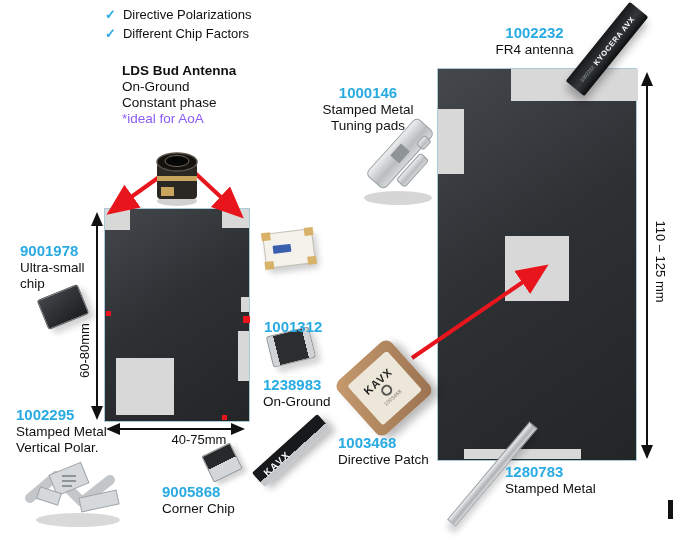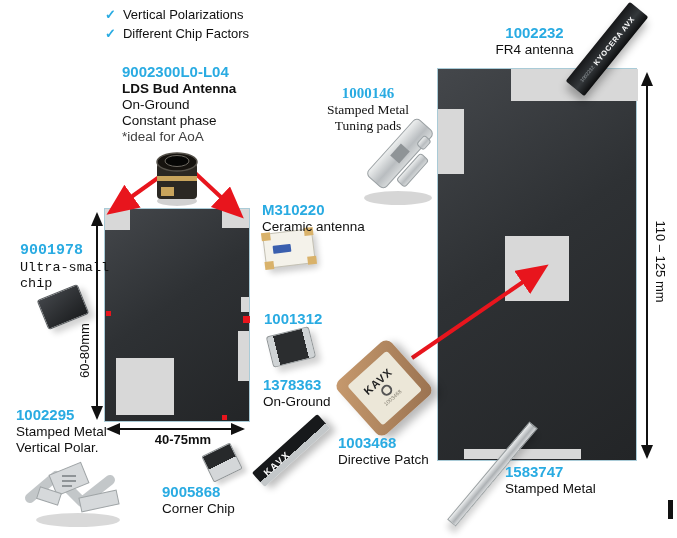--- a/index.html
+++ b/index.html
@@ -4,21 +4,21 @@
 <style>
   html,body{margin:0;padding:0;background:#fff;}
   #canvas{position:relative;width:677px;height:538px;background:#fff;overflow:hidden;
           font-family:"Liberation Sans",sans-serif;color:#111;}
 
   
   .lbl{position:absolute;font-size:13.5px;line-height:16px;z-index:7;}
   .lbl span{display:block;}
   .pn{color:#29abe2;font-weight:bold;font-size:15px;line-height:18px;}
   .bold{font-weight:bold;}
-  .red{color:#404040;}
+  .red{color:#8b5cf6;}
   .center{text-align:center;}
 
   
   .checklist{position:absolute;left:105px;top:5px;z-index:7;font-size:13px;line-height:19px;}
   .checkrow{display:flex;gap:7px;align-items:center;}
   .check{color:#29abe2;font-weight:bold;font-size:13px;}
 
   
   .board{position:absolute;box-sizing:border-box;border:1px solid #a9cbd7;
          background:linear-gradient(145deg,#44474b 0%,#2e3134 45%,#232527 100%);z-index:1;}
@@ -78,85 +78,80 @@
   .artifact{position:absolute;left:668px;top:500px;width:5px;height:19px;background:#111;z-index:8;}
 </style>
 </head>
 <body>
 
 <div id="canvas">
 
   <div class="checklist">
     <div class="checkrow">
       <span class="check">✓</span>
-      <span>Vertical Polarizations</span>
+      <span>Directive Polarizations</span>
     </div>
     <div class="checkrow">
       <span class="check">✓</span>
       <span>Different Chip Factors</span>
     </div>
   </div>
 
   <div class="lbl" style="left:122px;top:63px;">
-    <span class="pn">9002300L0-L04</span>
     <span class="bold">LDS Bud Antenna</span>
     <span>On-Ground</span>
     <span>Constant phase</span>
     <span class="red">*ideal for AoA</span>
   </div>
 
-  <div class="lbl center" style="left:320px;top:84px;width:96px;font-family:Liberation Serif, serif;">
+  <div class="lbl center" style="left:320px;top:84px;width:96px;">
     <span class="pn">1000146</span>
     <span>Stamped Metal</span>
     <span>Tuning pads</span>
   </div>
 
   <div class="lbl center" style="left:487px;top:24px;width:95px;">
     <span class="pn">1002232</span>
     <span>FR4 antenna</span>
   </div>
 
-  <div class="lbl" style="left:20px;top:242px;font-family:Liberation Mono, monospace;">
+  <div class="lbl" style="left:20px;top:242px;">
     <span class="pn">9001978</span>
     <span>Ultra-small</span>
     <span>chip</span>
   </div>
 
-  <div class="lbl" style="left:262px;top:201px;">
-    <span class="pn">M310220</span>
-    <span>Ceramic antenna</span>
-  </div>
-
-  <div class="lbl" style="left:264px;top:310px;">
+
+  <div class="lbl" style="left:264px;top:318px;">
     <span class="pn">1001312</span>
   </div>
 
   <div class="lbl" style="left:263px;top:376px;">
-    <span class="pn">1378363</span>
+    <span class="pn">1238983</span>
     <span>On-Ground</span>
   </div>
 
   <div class="lbl" style="left:16px;top:406px;">
     <span class="pn">1002295</span>
     <span>Stamped Metal</span>
     <span>Vertical Polar.</span>
   </div>
 
   <div class="lbl" style="left:162px;top:483px;">
     <span class="pn">9005868</span>
     <span>Corner Chip</span>
   </div>
 
   <div class="lbl" style="left:338px;top:434px;">
     <span class="pn">1003468</span>
     <span>Directive Patch</span>
   </div>
 
   <div class="lbl" style="left:505px;top:463px;">
-    <span class="pn">1583747</span>
+    <span class="pn">1280783</span>
     <span>Stamped Metal</span>
   </div>
 
   <div class="board" id="board-left">
     <div class="pad" style="left:0;top:0;width:25px;height:21px;"></div>
     <div class="pad" style="left:117px;top:0;width:27px;height:19px;"></div>
     <div class="pad" style="left:136px;top:88px;width:8px;height:15px;"></div>
     <div class="pad" style="left:133px;top:122px;width:11px;height:50px;"></div>
     <div class="pad" style="left:11px;top:149px;width:58px;height:57px;"></div>
     <div class="reddot" style="left:1px;top:102px;width:5px;height:5px;"></div>
@@ -165,21 +160,21 @@
   </div>
 
   <div class="board" id="board-right">
     <div class="pad" style="left:73px;top:0;width:127px;height:32px;"></div>
     <div class="pad" style="left:0;top:40px;width:26px;height:65px;"></div>
     <div class="pad" style="left:67px;top:167px;width:64px;height:65px;"></div>
     <div class="pad" style="left:26px;top:380px;width:117px;height:10px;"></div>
   </div>
 
   <div class="dim rot-ccw" style="left:54px;top:343px;width:60px;">60-80mm</div>
-  <div class="dim" style="left:148px;top:432px;width:70px;font-weight:bold;">40-75mm</div>
+  <div class="dim" style="left:164px;top:432px;width:70px;">40-75mm</div>
   <div class="dim rot-cw" style="left:605px;top:254px;width:110px;">110 – 125 mm</div>
 
   <svg id="overlay" width="677" height="538">
     <defs>
       <marker id="ab" markerWidth="8" markerHeight="8" refX="6" refY="3" orient="auto-start-reverse">
         <path d="M0,0 L7,3 L0,6 z" fill="#111"></path>
       </marker>
       <marker id="ar" markerWidth="9" markerHeight="9" refX="6" refY="3.5" orient="auto-start-reverse">
         <path d="M0,0 L8,3.5 L0,7 z" fill="#e8151d"></path>
       </marker>

